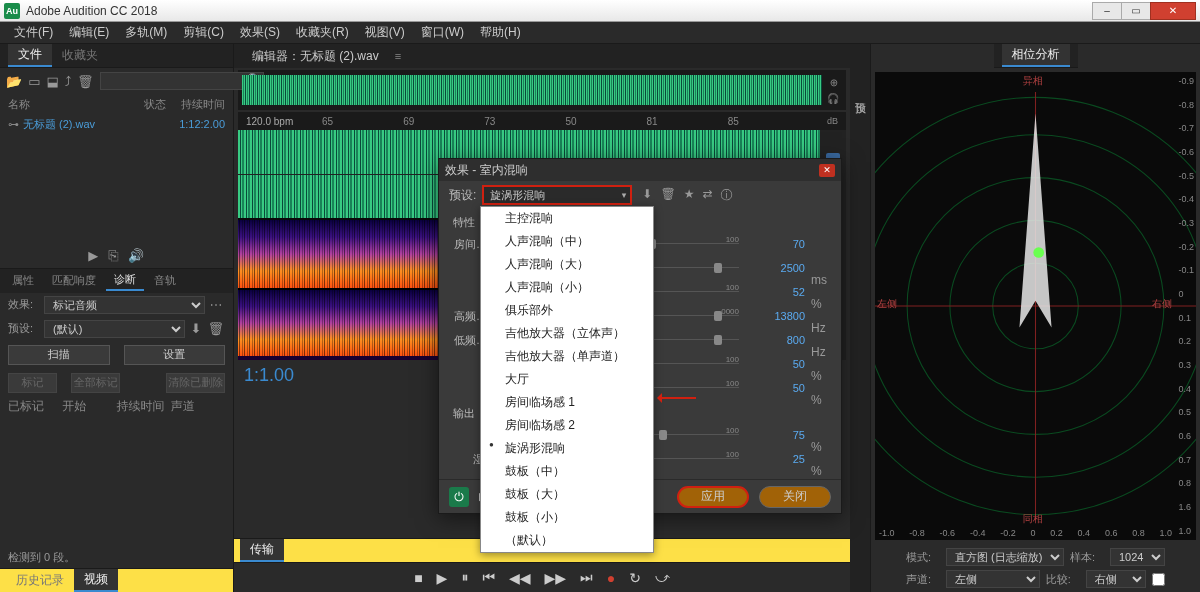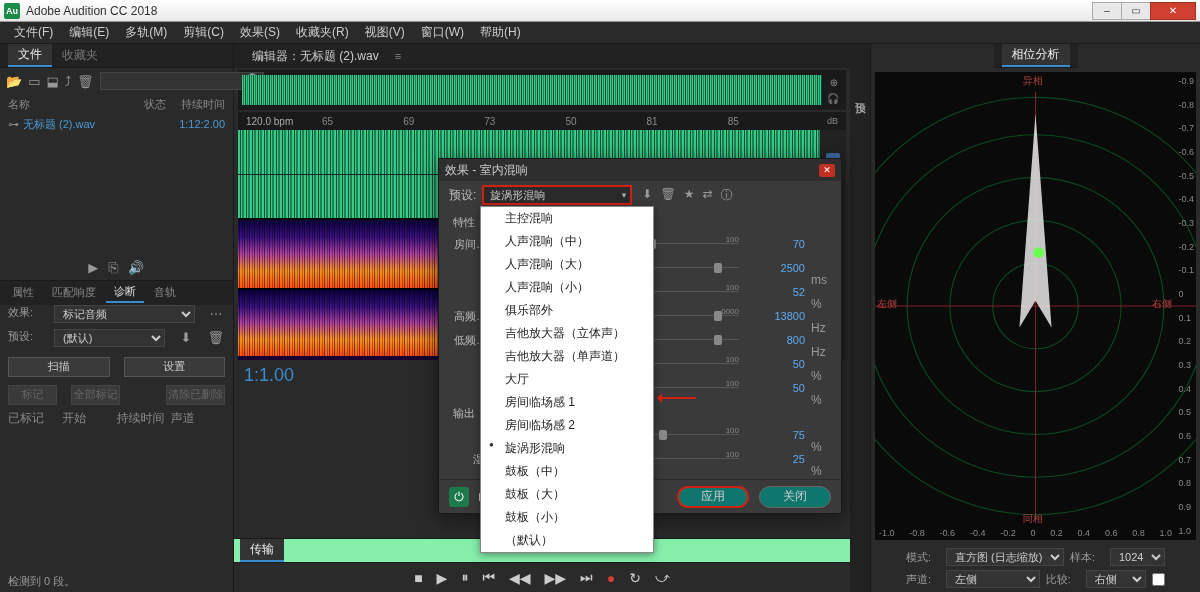--- a/index.html
+++ b/index.html
@@ -47,21 +47,21 @@
 .wav-icon { color: #888; }
 
 .files-area { flex: 1; background: #2a2a2a; }
 .mini-transport { height: 24px; display: flex; align-items: center; justify-content: center; gap: 10px; color: #999; font-size: 13px; }
 
 
 .props-panel { border-top: 1px solid #1a1a1a; }
 .props-tabs { height: 24px; display: flex; align-items: center; background: #222; padding: 0 4px; gap: 2px; }
 .props-tab { padding: 2px 8px; font-size: 11px; color: #888; }
 .props-tab.active { color: #ddd; border-bottom: 2px solid #3a8ad0; }
-.prop-row { display: flex; height: 24px; padding: 0 8px; gap: 12px; }
+.prop-row { display: flex; align-items: center; height: 24px; padding: 0 8px; gap: 2px; }
 .prop-label { width: 34px; color: #999; font-size: 11px; }
 .prop-select { flex: 1; height: 18px; background: #333; border: 1px solid #444; color: #ccc; font-size: 11px; padding: 0 4px; }
 .btn-row { display: flex; gap: 14px; padding: 4px 8px; }
 .btn-gray { flex: 1; height: 20px; background: #3a3a3a; border: 1px solid #555; color: #ccc; font-size: 11px; display: flex; align-items: center; justify-content: center; }
 .btn-gray.dim { color: #666; border-color: #444; }
 .marker-list { flex: 1; }
 .marker-hdr { display: flex; padding: 0 8px; height: 20px; align-items: center; color: #888; font-size: 12px; }
 .marker-hdr span { flex: 1; }
 .detect-row { height: 22px; padding: 0 8px; color: #999; font-size: 11px; display: flex; align-items: center; }
 
@@ -92,21 +92,21 @@
 .sp-ch { height: 68px; background: linear-gradient(to top, #ff5010 0%, #ff9020 25%, #b040a0 50%, #3a1080 75%, #0a0040 100%); position: relative; }
 .sp-ch::after { content: ""; position: absolute; inset: 0; background: repeating-linear-gradient(90deg, transparent 0 1px, rgba(0,0,0,0.5) 1px 2px, transparent 2px 4px, rgba(0,0,0,0.3) 4px 5px); }
 .sp-scale { width: 26px; background: #222; display: flex; flex-direction: column; justify-content: space-around; align-items: center; font-size: 8px; color: #777; }
 
 .time-row { height: 30px; display: flex; align-items: center; padding: 0 10px; }
 .time-display { color: #3a8ad0; font-size: 18px; font-weight: 300; }
 
 .transport-main { height: 30px; display: flex; align-items: center; justify-content: center; gap: 14px; color: #ccc; font-size: 14px; border-top: 1px solid #1a1a1a; }
 .rec-btn { color: #d04030; }
 
-.bottom-tabs { height: 24px; background: #86efac; display: flex; align-items: center; padding: 0 6px; border-top: 1px solid #1a1a1a; }
+.bottom-tabs { height: 24px; background: #fde047; display: flex; align-items: center; padding: 0 6px; border-top: 1px solid #1a1a1a; }
 
 
 .phase-body { flex: 1; background: #0a0a0a; position: relative; margin: 4px; }
 .phase-svg { width: 100%; height: 100%; }
 .right-scale { position: absolute; right: 2px; top: 4px; bottom: 4px; display: flex; flex-direction: column; justify-content: space-between; font-size: 9px; color: #888; }
 .phase-labels { position: absolute; bottom: 2px; left: 4px; right: 24px; display: flex; justify-content: space-between; font-size: 9px; color: #888; }
 .right-controls { padding: 4px 8px; display: flex; flex-direction: column; gap: 4px; }
 .rc-row { display: flex; align-items: center; gap: 6px; font-size: 11px; }
 .rc-row .lbl { width: 34px; color: #999; }
 .rc-sel { flex: 1; height: 18px; background: #333; border: 1px solid #444; color: #ccc; font-size: 11px; padding: 0 4px; }
@@ -130,21 +130,21 @@
 .param-row .slider { flex: 1; height: 14px; position: relative; color: #888; font-size: 8px; }
 .param-row .slider::before { content: ""; position: absolute; left: 0; right: 0; top: 6px; height: 1px; background: #555; }
 .param-row .slider .tick-r { position: absolute; right: 0; top: -2px; text-align: right; }
 .param-row .slider .thumb { position: absolute; top: 2px; width: 8px; height: 10px; background: #888; border-radius: 2px; }
 .param-row .pval { width: 60px; color: #5aaaf0; text-align: right; }
 .param-row .punit { width: 20px; color: #999; font-size: 12px; margin-top: 24px; }
 .section-lbl { color: #bbb; font-size: 11px; margin: 2px 0 2px 4px; }
 
 .dlg-footer { height: 34px; display: flex; align-items: center; padding: 0 10px; gap: 10px; border-top: 1px solid #2a2a2a; }
 .pwr-btn { width: 20px; height: 20px; border-radius: 3px; background: #1a7a4a; color: #fff; display: flex; align-items: center; justify-content: center; font-size: 12px; }
-.dlg-btn { width: 72px; height: 22px; border: 1px solid #666; border-radius: 11px; background: #0f766e; color: #ccc; font-size: 12px; display: flex; align-items: center; justify-content: center; }
+.dlg-btn { width: 72px; height: 22px; border: 1px solid #666; border-radius: 11px; background: #a16207; color: #ccc; font-size: 12px; display: flex; align-items: center; justify-content: center; }
 
 
 .dropdown { position: absolute; background: #fff; border: 1px solid #888; z-index: 200; box-shadow: 0 2px 8px rgba(0,0,0,0.4); }
 .dd-item { padding: 3px 10px 3px 24px; font-size: 12px; color: #222; white-space: nowrap; position: relative; }
 .dd-item.sel { background: #fff; }
 .dd-item.sel::before { content: "●"; position: absolute; left: 8px; font-size: 8px; color: #333; }
 
 .red-arrow { position: absolute; width: 36px; height: 2px; background: #d02010; z-index: 210; }
 .red-arrow::before { content: ""; position: absolute; left: -8px; top: -4px; border: 5px solid transparent; border-right-color: #d02010; }
 
@@ -245,20 +245,24 @@
         <div class="marker-hdr">
           <span>已标记</span>
           <span>开始</span>
           <span>持续时间</span>
           <span>声道</span>
         </div>
       </div>
     </div>
     <div style="flex:1"></div>
     <div class="detect-row">检测到 0 段。</div>
+    <div class="bottom-tabs">
+      <div class="panel-tab unfoc">历史记录</div>
+      <div class="panel-tab active">视频</div>
+    </div>
   </div>
 
   <div class="center-col">
     <div class="editor-tab">
       <div class="tab">编辑器：无标题 (2).wav</div>
       <div class="menu-icon">≡</div>
     </div>
 
     <div class="overview">
       <div class="overview-wave">
@@ -362,21 +366,21 @@
           <span>-0.1</span>
           <span>0</span>
           <span>0.1</span>
           <span>0.2</span>
           <span>0.3</span>
           <span>0.4</span>
           <span>0.5</span>
           <span>0.6</span>
           <span>0.7</span>
           <span>0.8</span>
-          <span>0.9</span>
+          <span>1.6</span>
           <span>1.0</span>
         </div>
       <div class="phase-labels" id="bscale">
           <span>-1.0</span>
           <span>-0.8</span>
           <span>-0.6</span>
           <span>-0.4</span>
           <span>-0.2</span>
           <span>0</span>
           <span>0.2</span>

